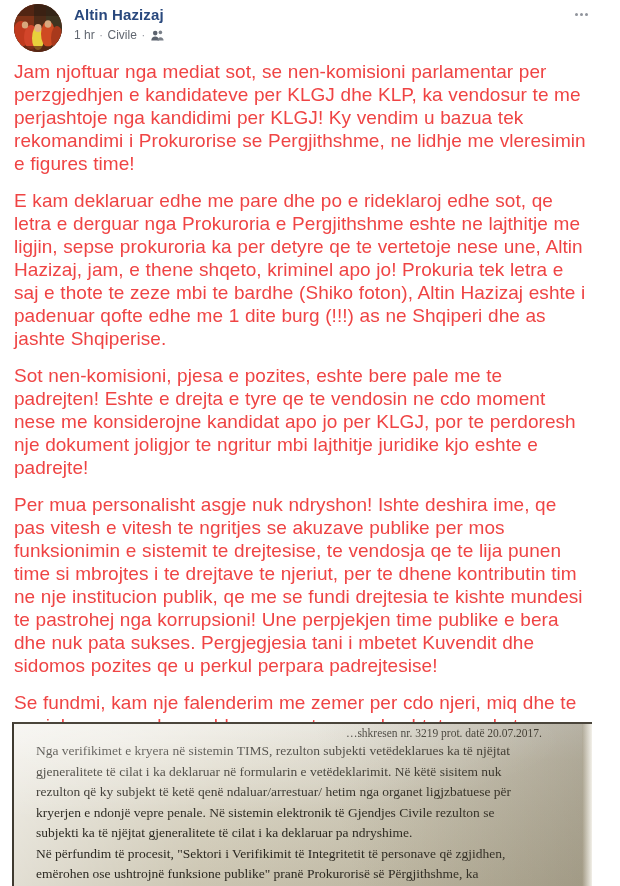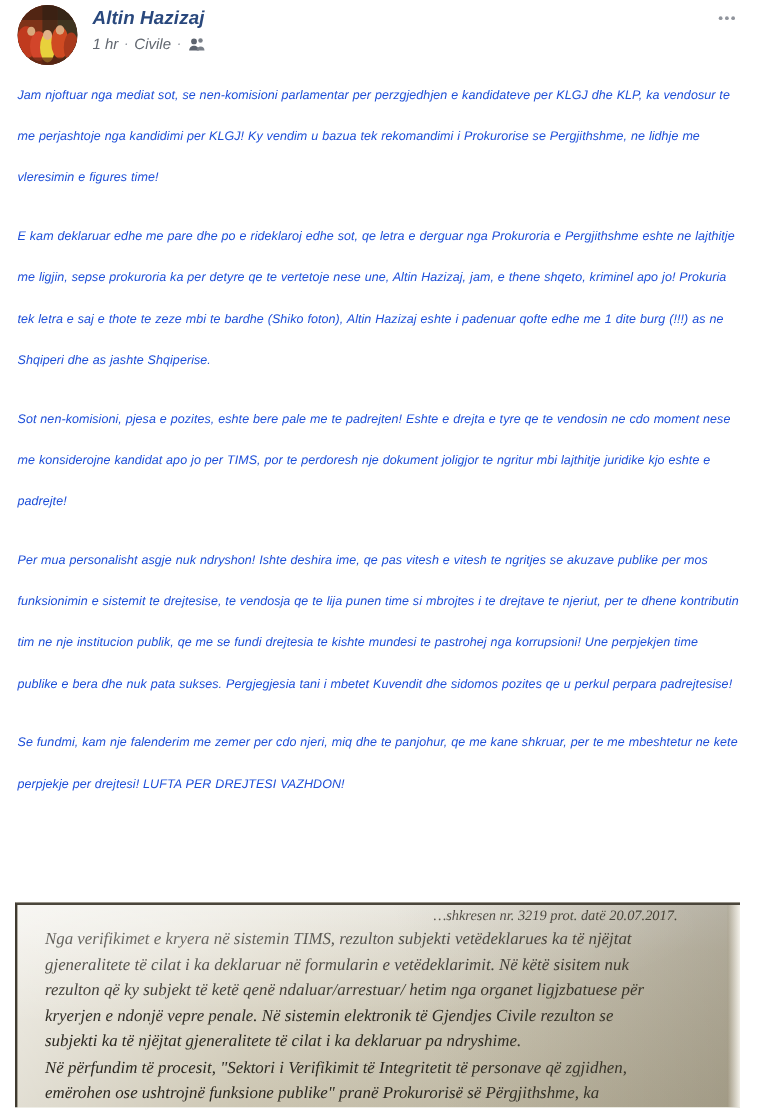--- a/index.html
+++ b/index.html
@@ -14,21 +14,20 @@
     font-family: "Liberation Sans", sans-serif;
     -webkit-font-smoothing: antialiased;
   }
 
   .post {
     width: 604px;
     height: 886px;
     position: relative;
     background: #ffffff;
     box-sizing: border-box;
-    font-style: italic;
   }
 
   
   .post-header {
     display: flex;
     align-items: flex-start;
     padding: 4px 10px 0 14px;
     height: 54px;
     box-sizing: border-box;
     position: relative;
@@ -103,23 +102,23 @@
     border-radius: 50%;
     background: #90949c;
   }
 
   
   .post-body {
     padding: 6px 12px 0 14px;
   }
   .post-body p {
     margin: 0 0 14px 0;
-    font-size: 10px;
-    line-height: 33px;
-    color: #1d4ed8;
+    font-size: 19px;
+    line-height: 23px;
+    color: #ef4444;
     letter-spacing: 0.05px;
     word-spacing: 0.3px;
   }
   .post-body p:last-child { margin-bottom: 10px; }
 
   
   .attachment {
     position: absolute;
     left: 0;
     right: 0;
@@ -245,21 +244,21 @@
     <div class="more-button">
       <i></i>
       <i></i>
       <i></i>
     </div>
   </div>
 
   <div class="post-body">
     <p>Jam njoftuar nga mediat sot, se nen-komisioni parlamentar per perzgjedhjen e kandidateve per KLGJ dhe KLP, ka vendosur te me perjashtoje nga kandidimi per KLGJ! Ky vendim u bazua tek rekomandimi i Prokurorise se Pergjithshme, ne lidhje me vleresimin e figures time!</p>
     <p>E kam deklaruar edhe me pare dhe po e rideklaroj edhe sot, qe letra e derguar nga Prokuroria e Pergjithshme eshte ne lajthitje me ligjin, sepse prokuroria ka per detyre qe te vertetoje nese une, Altin Hazizaj, jam, e thene shqeto, kriminel apo jo! Prokuria tek letra e saj e thote te zeze mbi te bardhe (Shiko foton), Altin Hazizaj eshte i padenuar qofte edhe me 1 dite burg (!!!) as ne Shqiperi dhe as jashte Shqiperise.</p>
-    <p>Sot nen-komisioni, pjesa e pozites, eshte bere pale me te padrejten! Eshte e drejta e tyre qe te vendosin ne cdo moment nese me konsiderojne kandidat apo jo per TIMS, por te perdoresh nje dokument joligjor te ngritur mbi lajthitje juridike kjo eshte e padrejte!</p>
+    <p>Sot nen-komisioni, pjesa e pozites, eshte bere pale me te padrejten! Eshte e drejta e tyre qe te vendosin ne cdo moment nese me konsiderojne kandidat apo jo per KLGJ, por te perdoresh nje dokument joligjor te ngritur mbi lajthitje juridike kjo eshte e padrejte!</p>
     <p>Per mua personalisht asgje nuk ndryshon! Ishte deshira ime, qe pas vitesh e vitesh te ngritjes se akuzave publike per mos funksionimin e sistemit te drejtesise, te vendosja qe te lija punen time si mbrojtes i te drejtave te njeriut, per te dhene kontributin tim ne nje institucion publik, qe me se fundi drejtesia te kishte mundesi te pastrohej nga korrupsioni! Une perpjekjen time publike e bera dhe nuk pata sukses. Pergjegjesia tani i mbetet Kuvendit dhe sidomos pozites qe u perkul perpara padrejtesise!</p>
     <p>Se fundmi, kam nje falenderim me zemer per cdo njeri, miq dhe te panjohur, qe me kane shkruar, per te me mbeshtetur ne kete perpjekje per drejtesi! LUFTA PER DREJTESI VAZHDON!</p>
   </div>
 
   <div class="attachment">
     <div class="doc-photo">
       <div class="doc-paper"></div>
       <div class="doc-inner">
         <div class="doc-cut-line">…shkresen nr. 3219 prot. datë 20.07.2017.</div>
         <div class="doc-line">Nga verifikimet e kryera në sistemin TIMS, rezulton subjekti vetëdeklarues ka të njëjtat</div>

